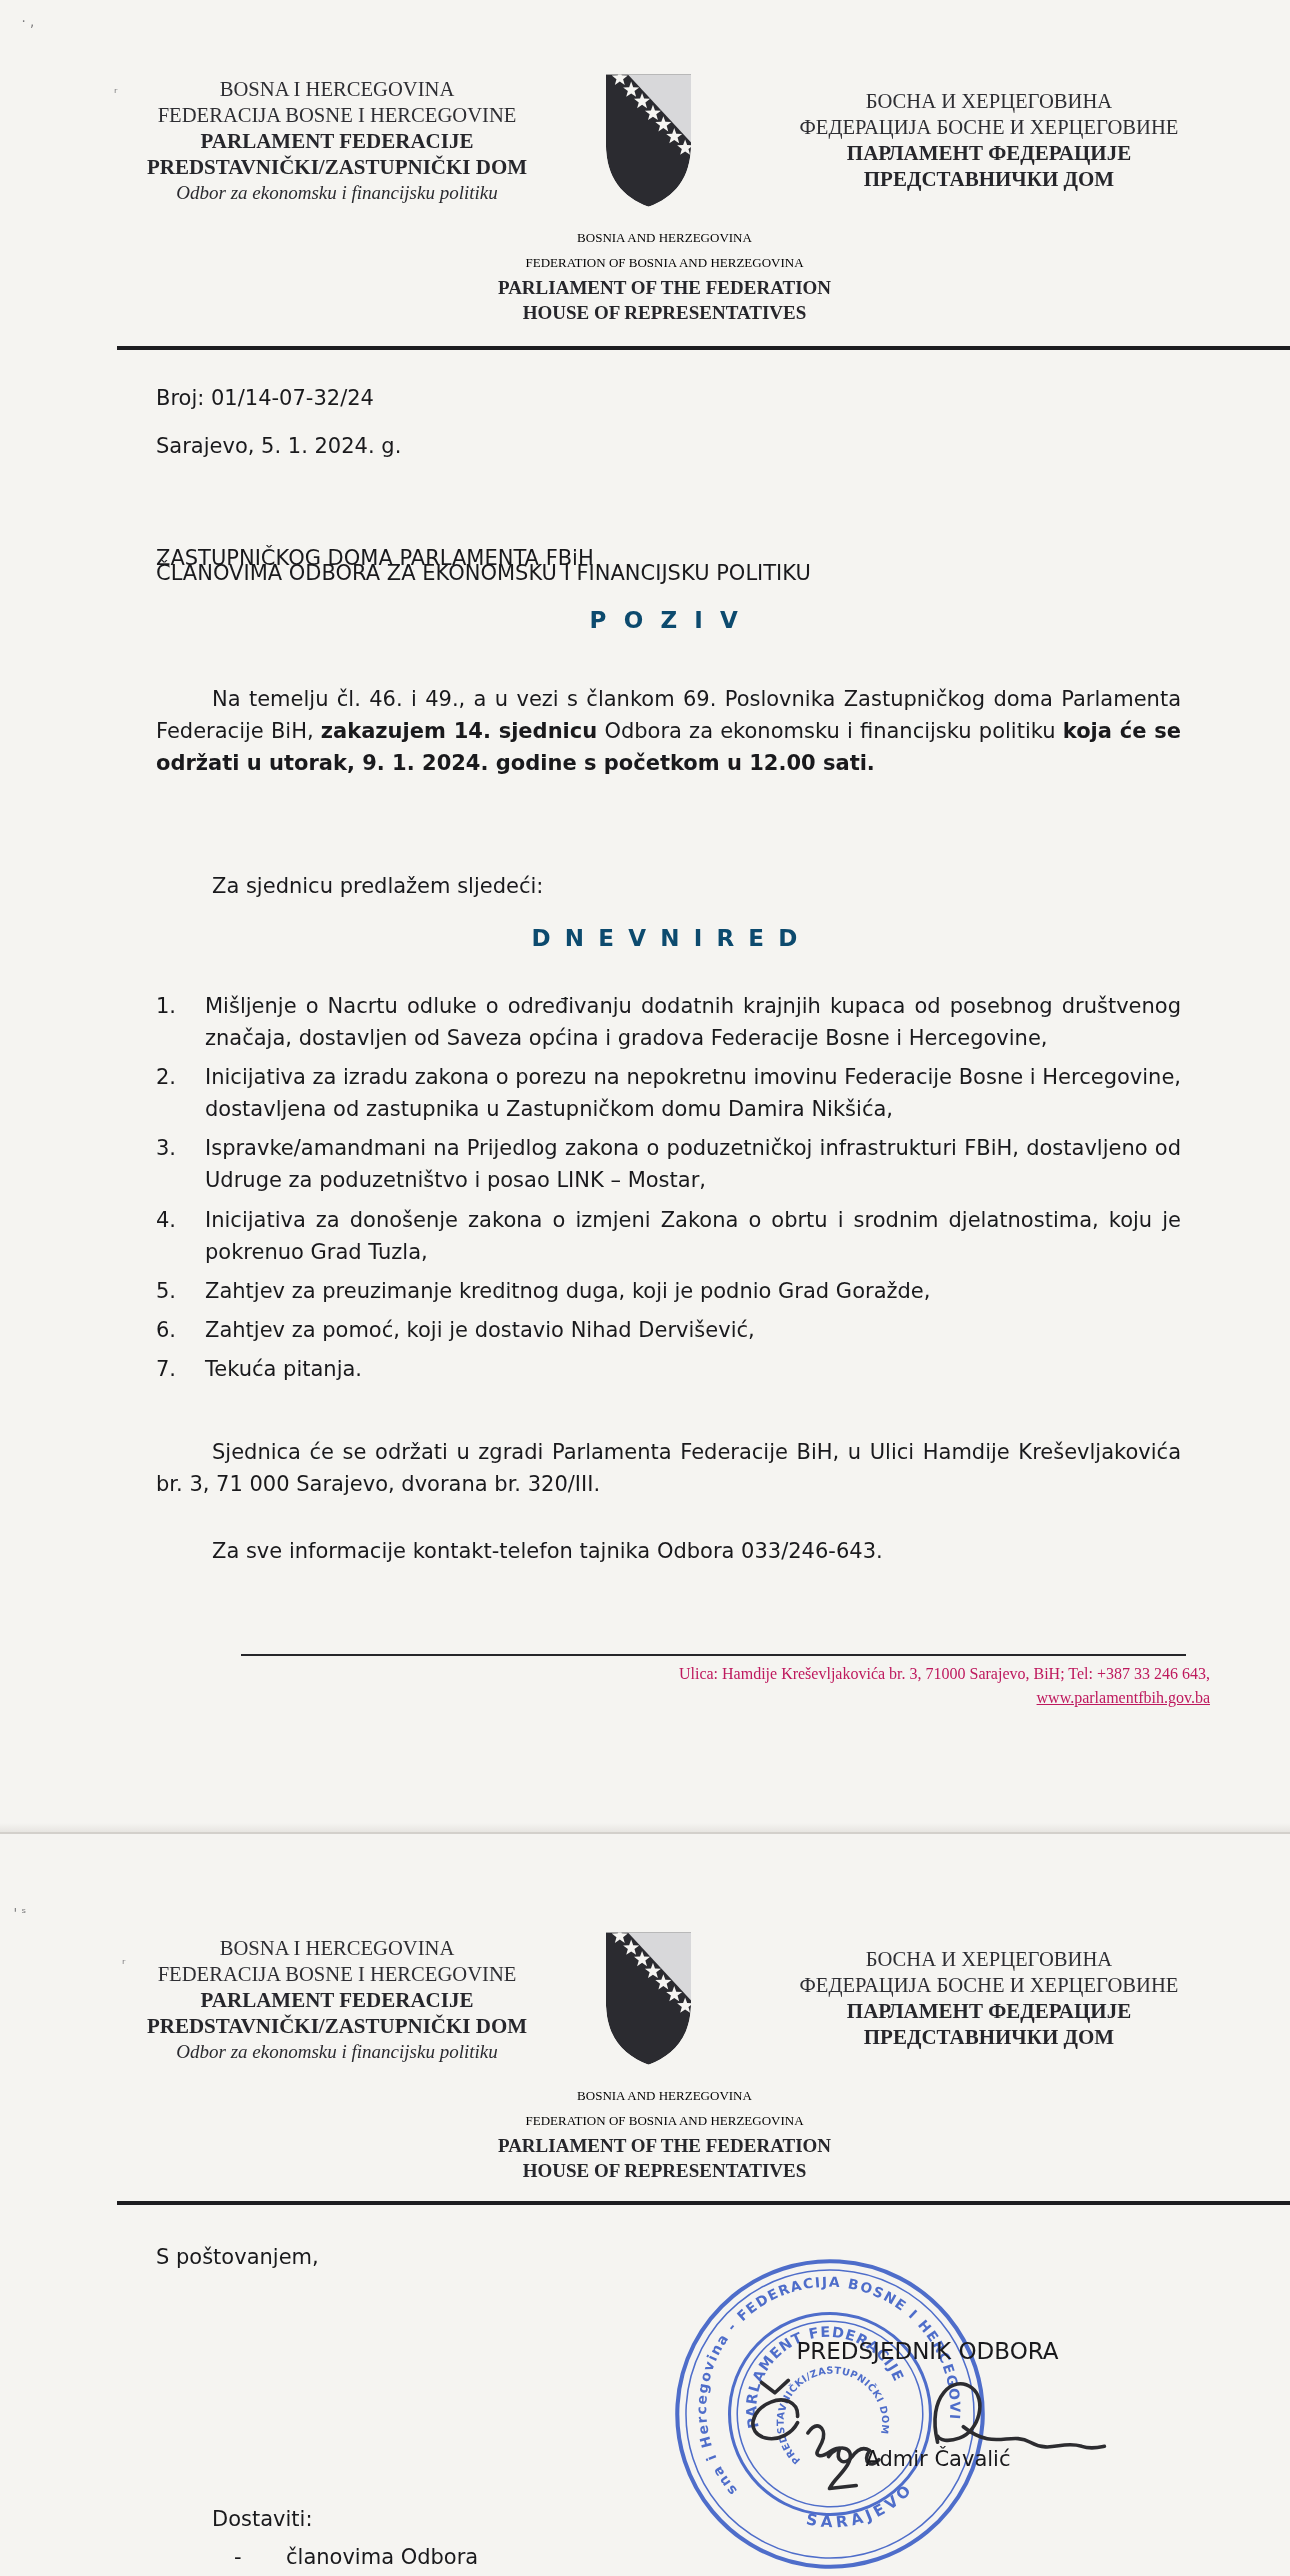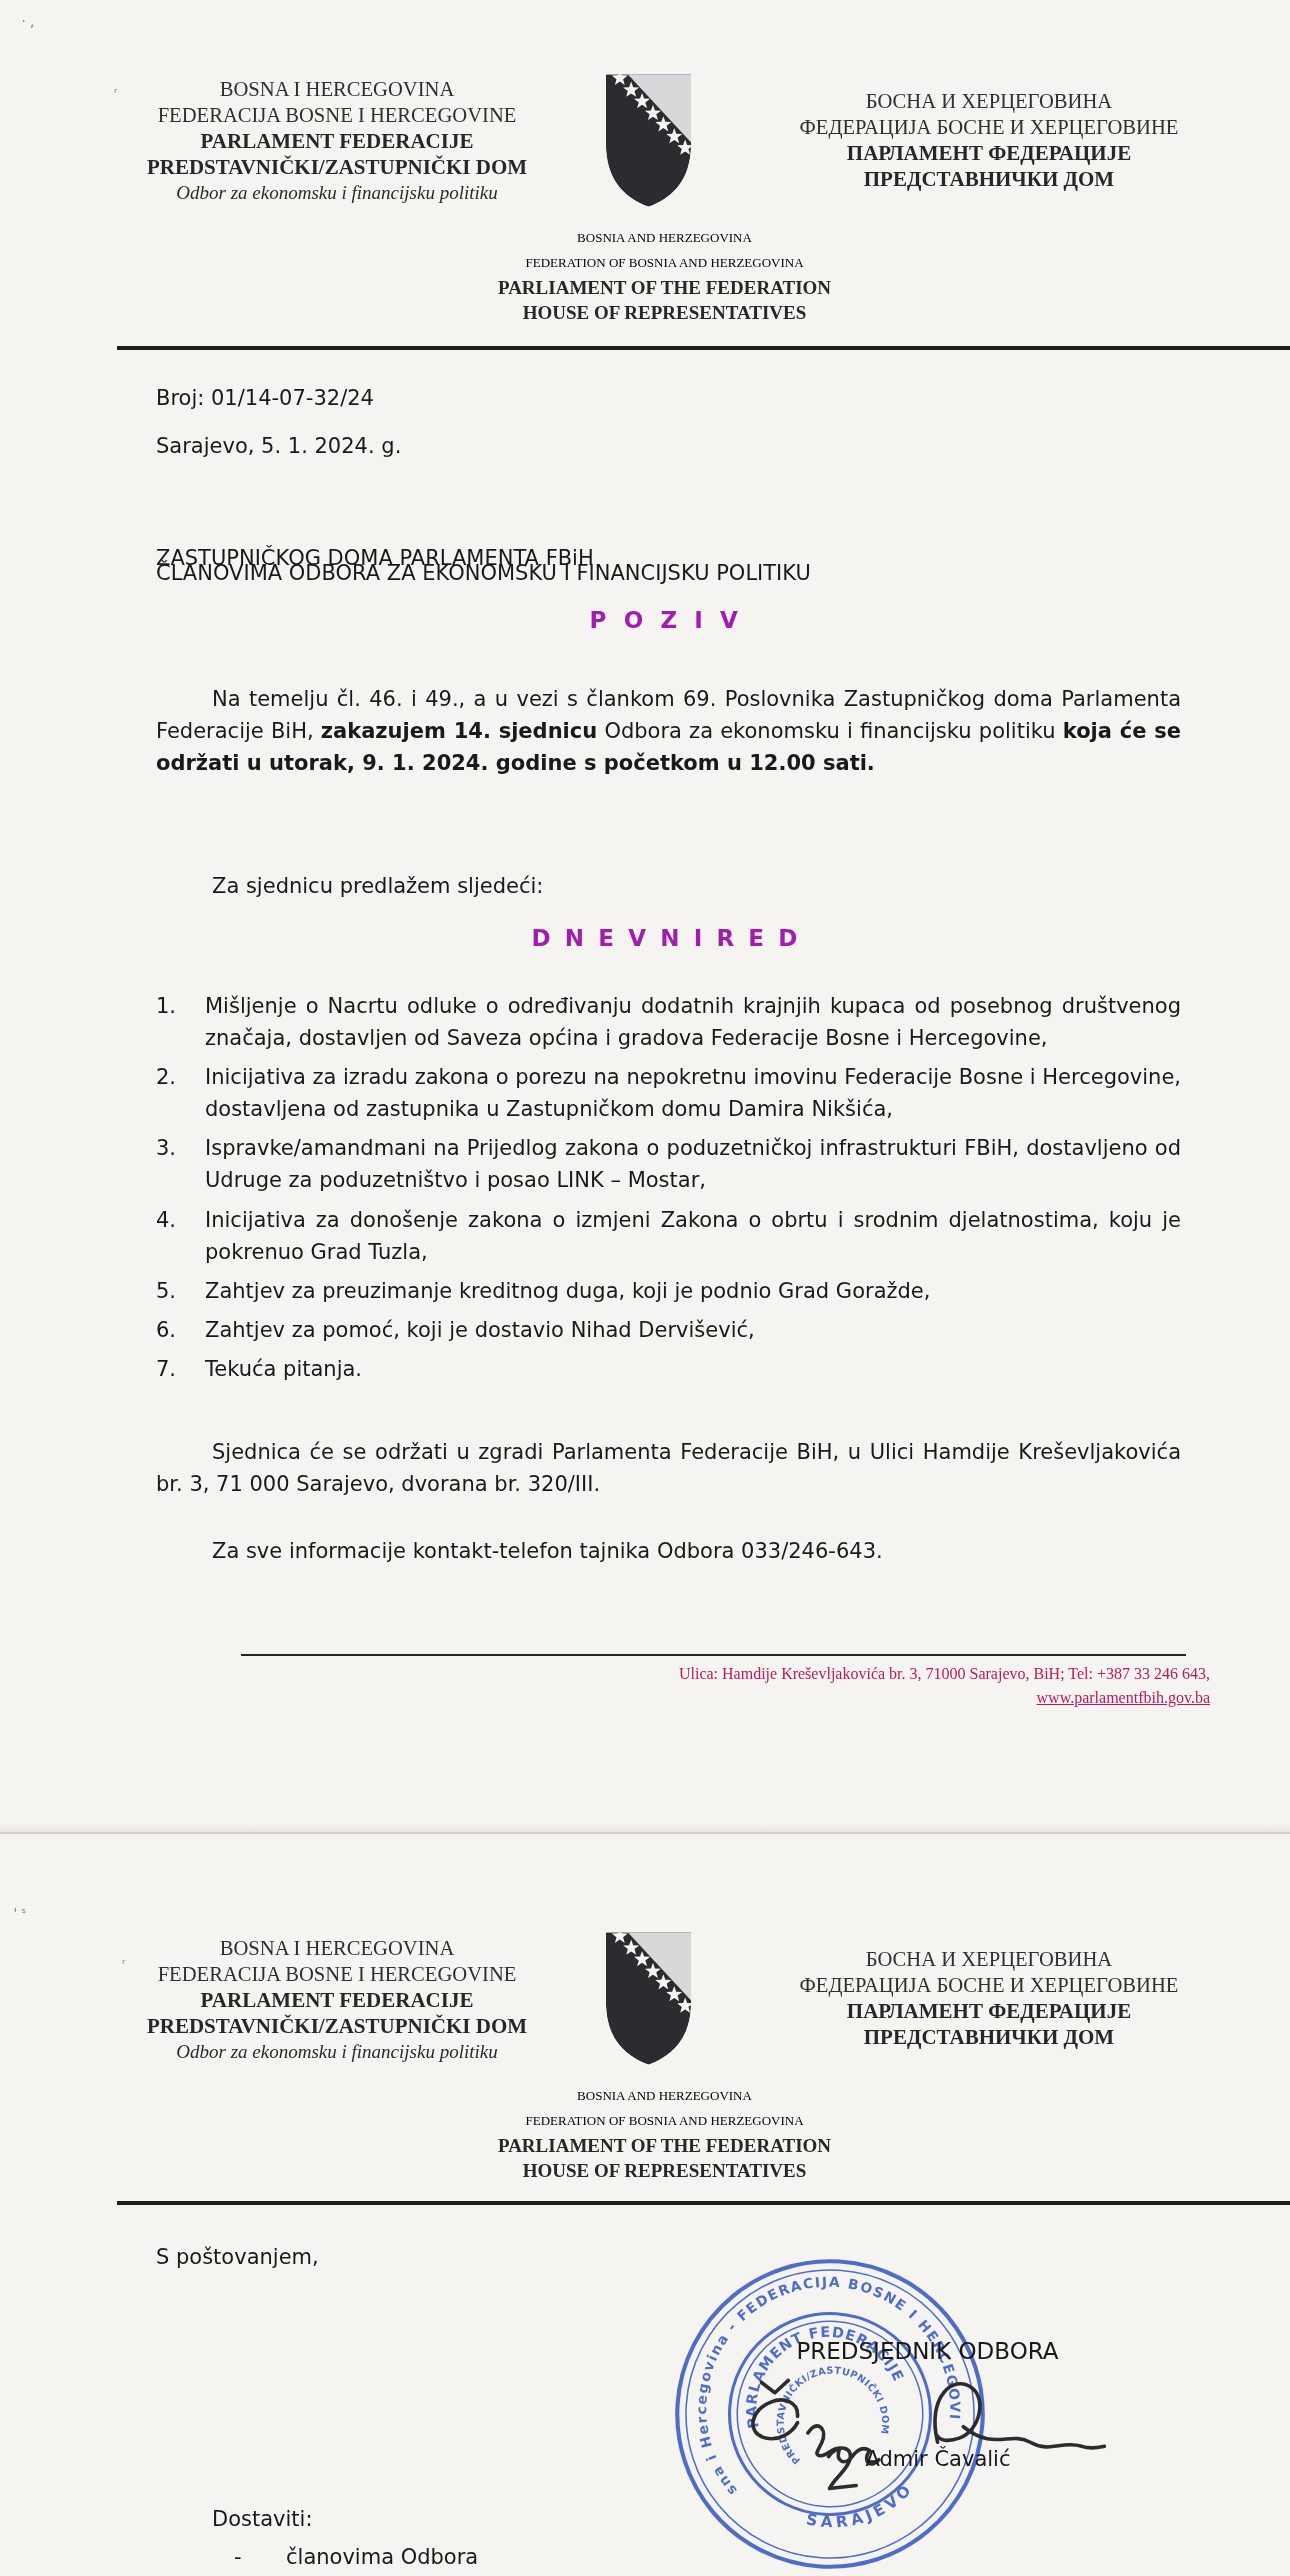--- a/index.html
+++ b/index.html
@@ -16,21 +16,21 @@
   .h-sm{font-size:20.6px;line-height:26px;color:#2e2e33;}
   .h-bd{font-size:21px;line-height:26px;font-weight:bold;color:#26262b;}
   .h-it{font-size:19px;line-height:26px;font-weight:normal;font-style:italic;color:#2a2a2f;}
   .e-sm{font-size:13px;line-height:25px;color:#000000;}
   .e-bd{font-size:19px;line-height:25px;font-weight:bold;color:#26262b;}
   .rule{background:#1d1d20;height:3.6px;}
   
   .bt{font-size:21px;line-height:32px;color:#19191c;}
   .just{text-align:justify;text-align-last:left;}
   .bold{font-weight:bold;}
-  .title-sp{font-size:23px;font-weight:bold;letter-spacing:4.6px;color:#a21caf;}
+  .title-sp{font-size:23px;font-weight:bold;letter-spacing:4.6px;color:#0c4a6e;}
   .agenda-row{display:flex;margin-bottom:7.2px;}
   .agenda-num{width:49px;flex:0 0 49px;}
   .agenda-text{flex:1;}
   .drow{display:flex;line-height:32px;}
   .dash{width:52px;flex:0 0 52px;}
   
   .foot{font-family:"Liberation Serif",serif;font-size:16px;line-height:24px;color:#be185d;text-align:right;}
   .uline{text-decoration:underline;}
   .thinrule{background:#26262a;height:2.1px;}
   .page-split{background:#d3d0cb;height:2.1px;}

